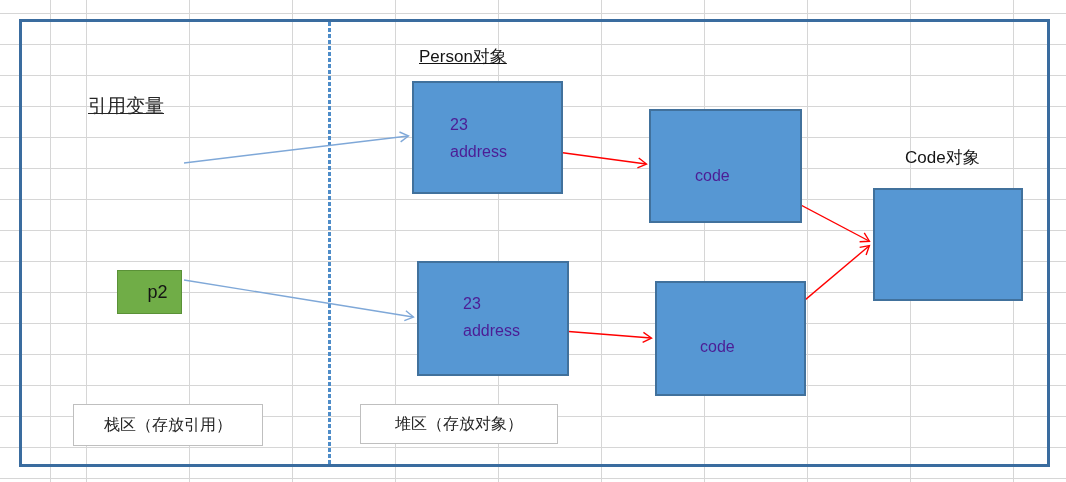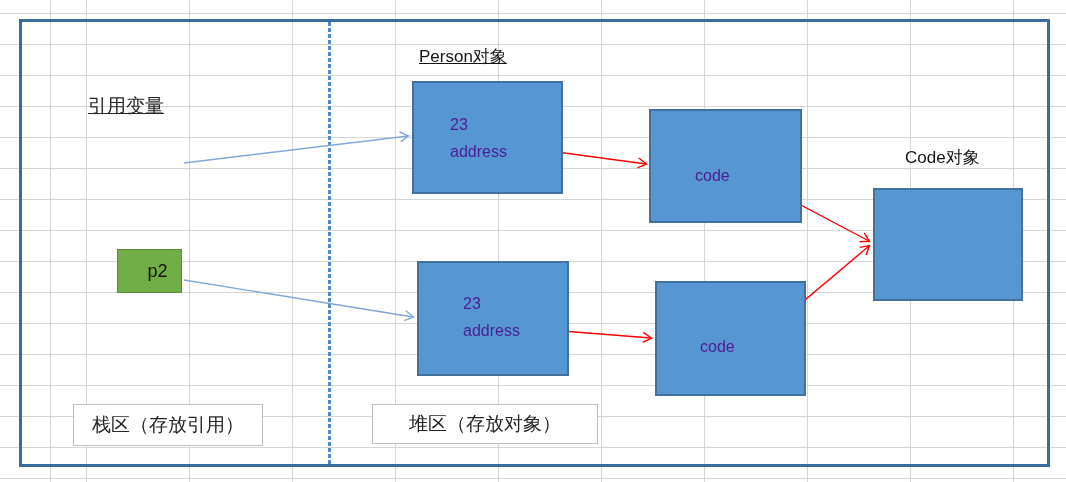--- a/index.html
+++ b/index.html
@@ -39,42 +39,42 @@
   #address1 { left: 649px; top: 109px; width: 153px; height: 114px; padding: 51px 0 0 44px; }
   #address2 { left: 655px; top: 281px; width: 151px; height: 115px; padding: 50px 0 0 43px; }
   #codebox  { left: 873px; top: 188px; width: 150px; height: 113px; }
   .var {
     position: absolute; box-sizing: border-box;
     background: #70AD47; border: 1px solid #5A9137;
     color: #141414; font-size: 18px;
     display: flex; align-items: center; justify-content: center;
   }
   #p1 { left: 116px; top: 145px; width: 65px; height: 41px; }
-  #p2 { left: 117px; top: 249px; width: 65px; height: 44px; padding-left: 16px; }
+  #p2 { left: 117px; top: 270px; width: 65px; height: 44px; padding-left: 16px; }
   .title {
     position: absolute; color: #141414;
     font-size: 17px; white-space: nowrap;
   }
   #lbl-person  { left: 419px; top: 45px; text-decoration: underline; }
   #lbl-address { left: 668px; top: 62px; }
   #lbl-code    { left: 893px; top: 146px; margin-left: 12px; }
   .serif-label {
     position: absolute; color: #262626; font-size: 19px;
     font-family: "Liberation Serif", serif; white-space: nowrap; text-decoration: underline;
   }
   #lbl-refvar { left: 88px; top: 93px; }
   .footer-box {
     position: absolute; box-sizing: border-box;
     background: #fff; border: 1px solid #BFBFBF;
     display: flex; align-items: center; justify-content: center;
-    color: #262626; font-size: 19px;
+    color: #262626; font-size: 16px;
     font-family: Liberation Mono, monospace; white-space: nowrap;
   }
   #footer-stack { left: 73px;  top: 404px; width: 190px; height: 42px; }
-  #footer-heap  { left: 372px; top: 404px; width: 226px; height: 40px; }
+  #footer-heap  { left: 360px; top: 404px; width: 198px; height: 40px; }
   #arrows { position: absolute; left: 0; top: 0; pointer-events: none; }
 </style>
 </head>
 <body>
 
 <div id="canvas">
 
   <div class="frame"></div>
   <div class="divider"></div>
 

